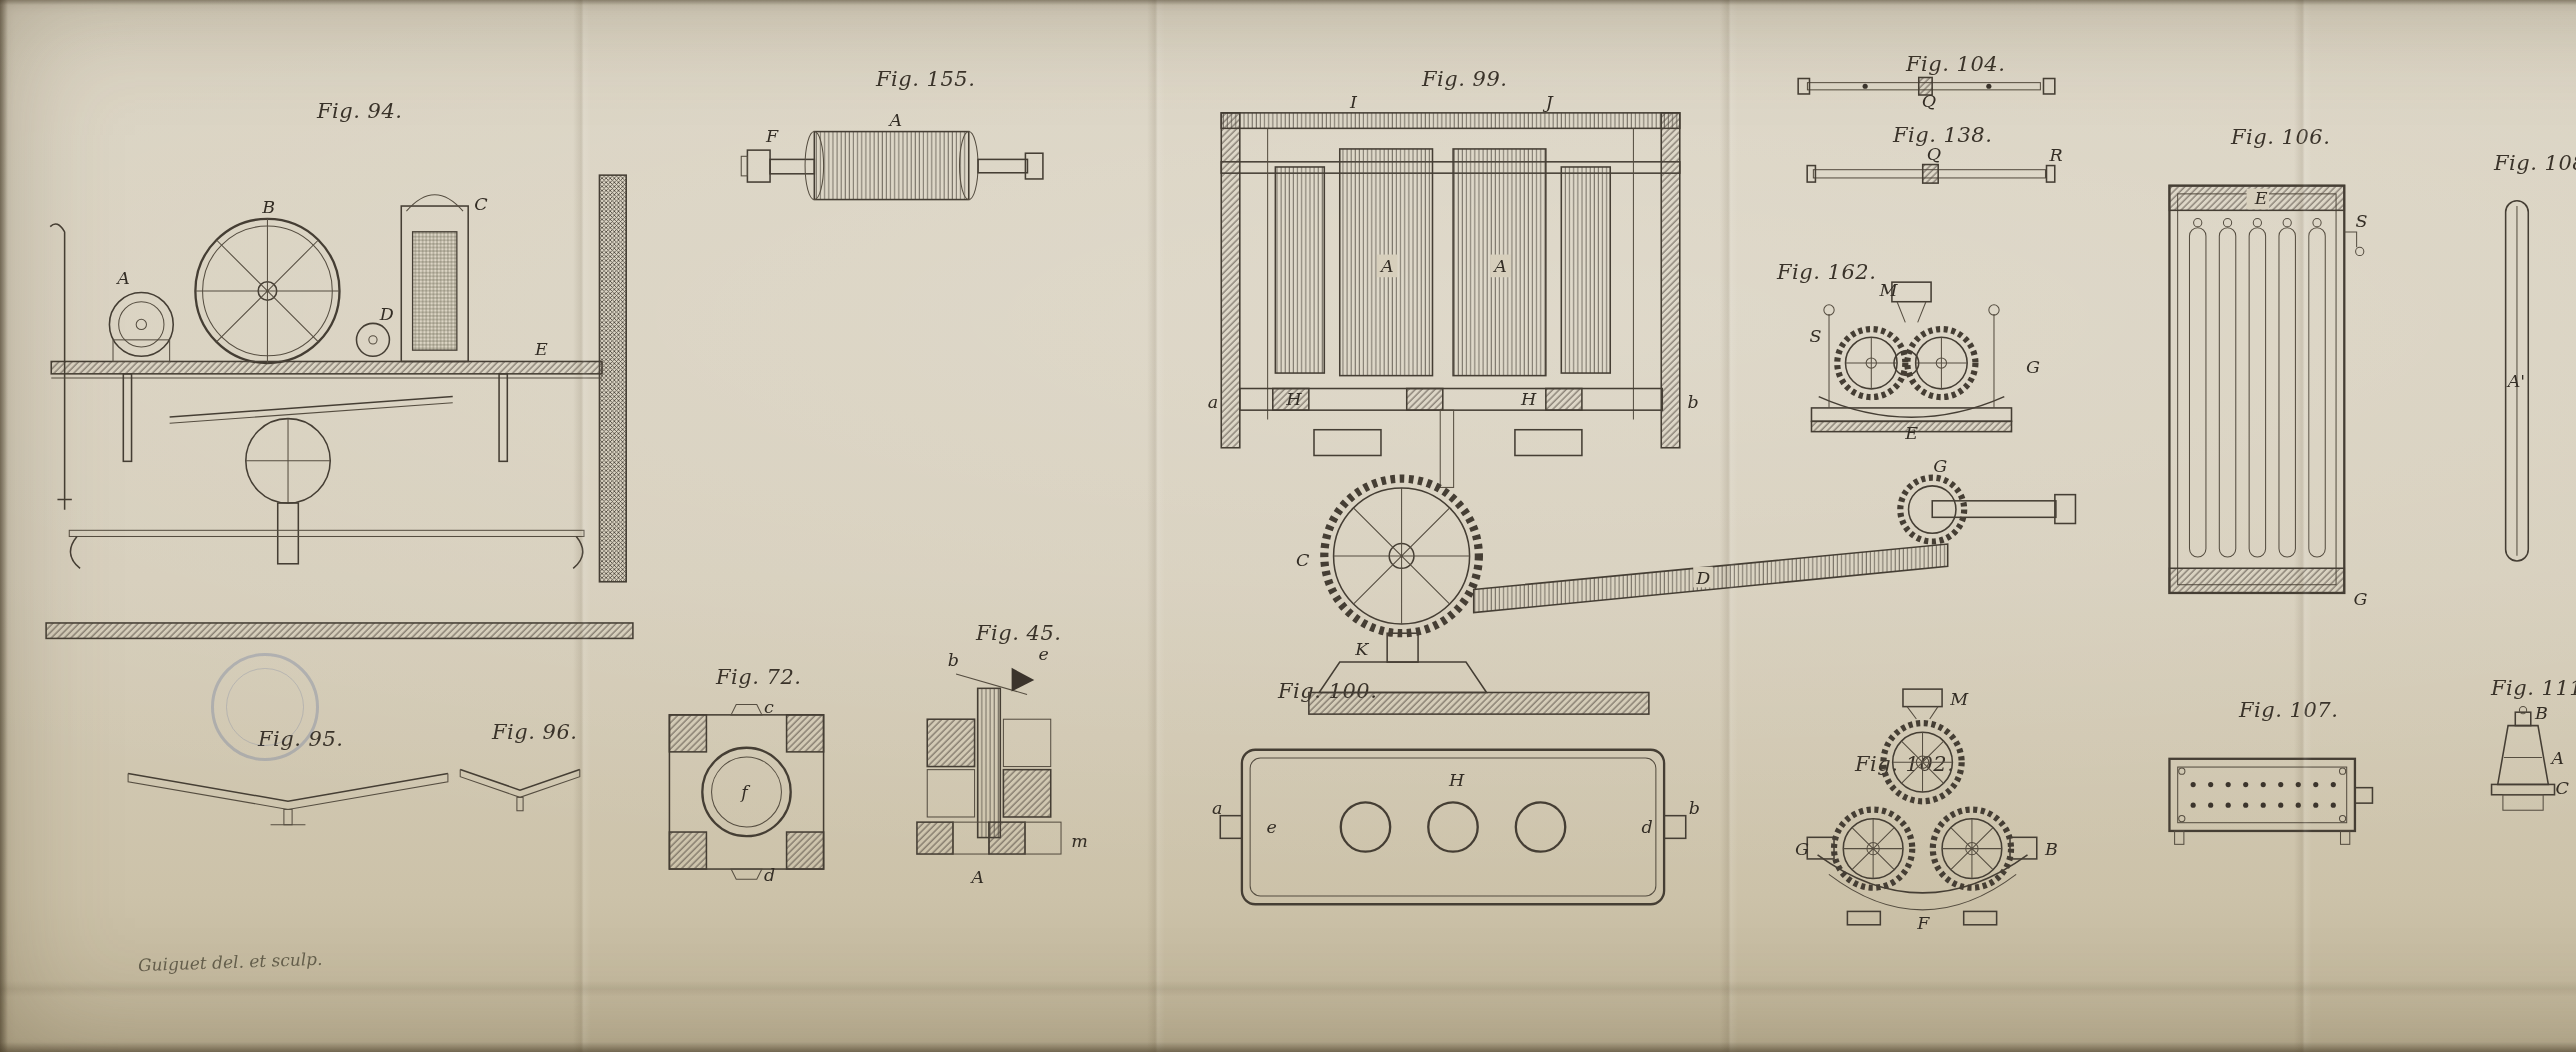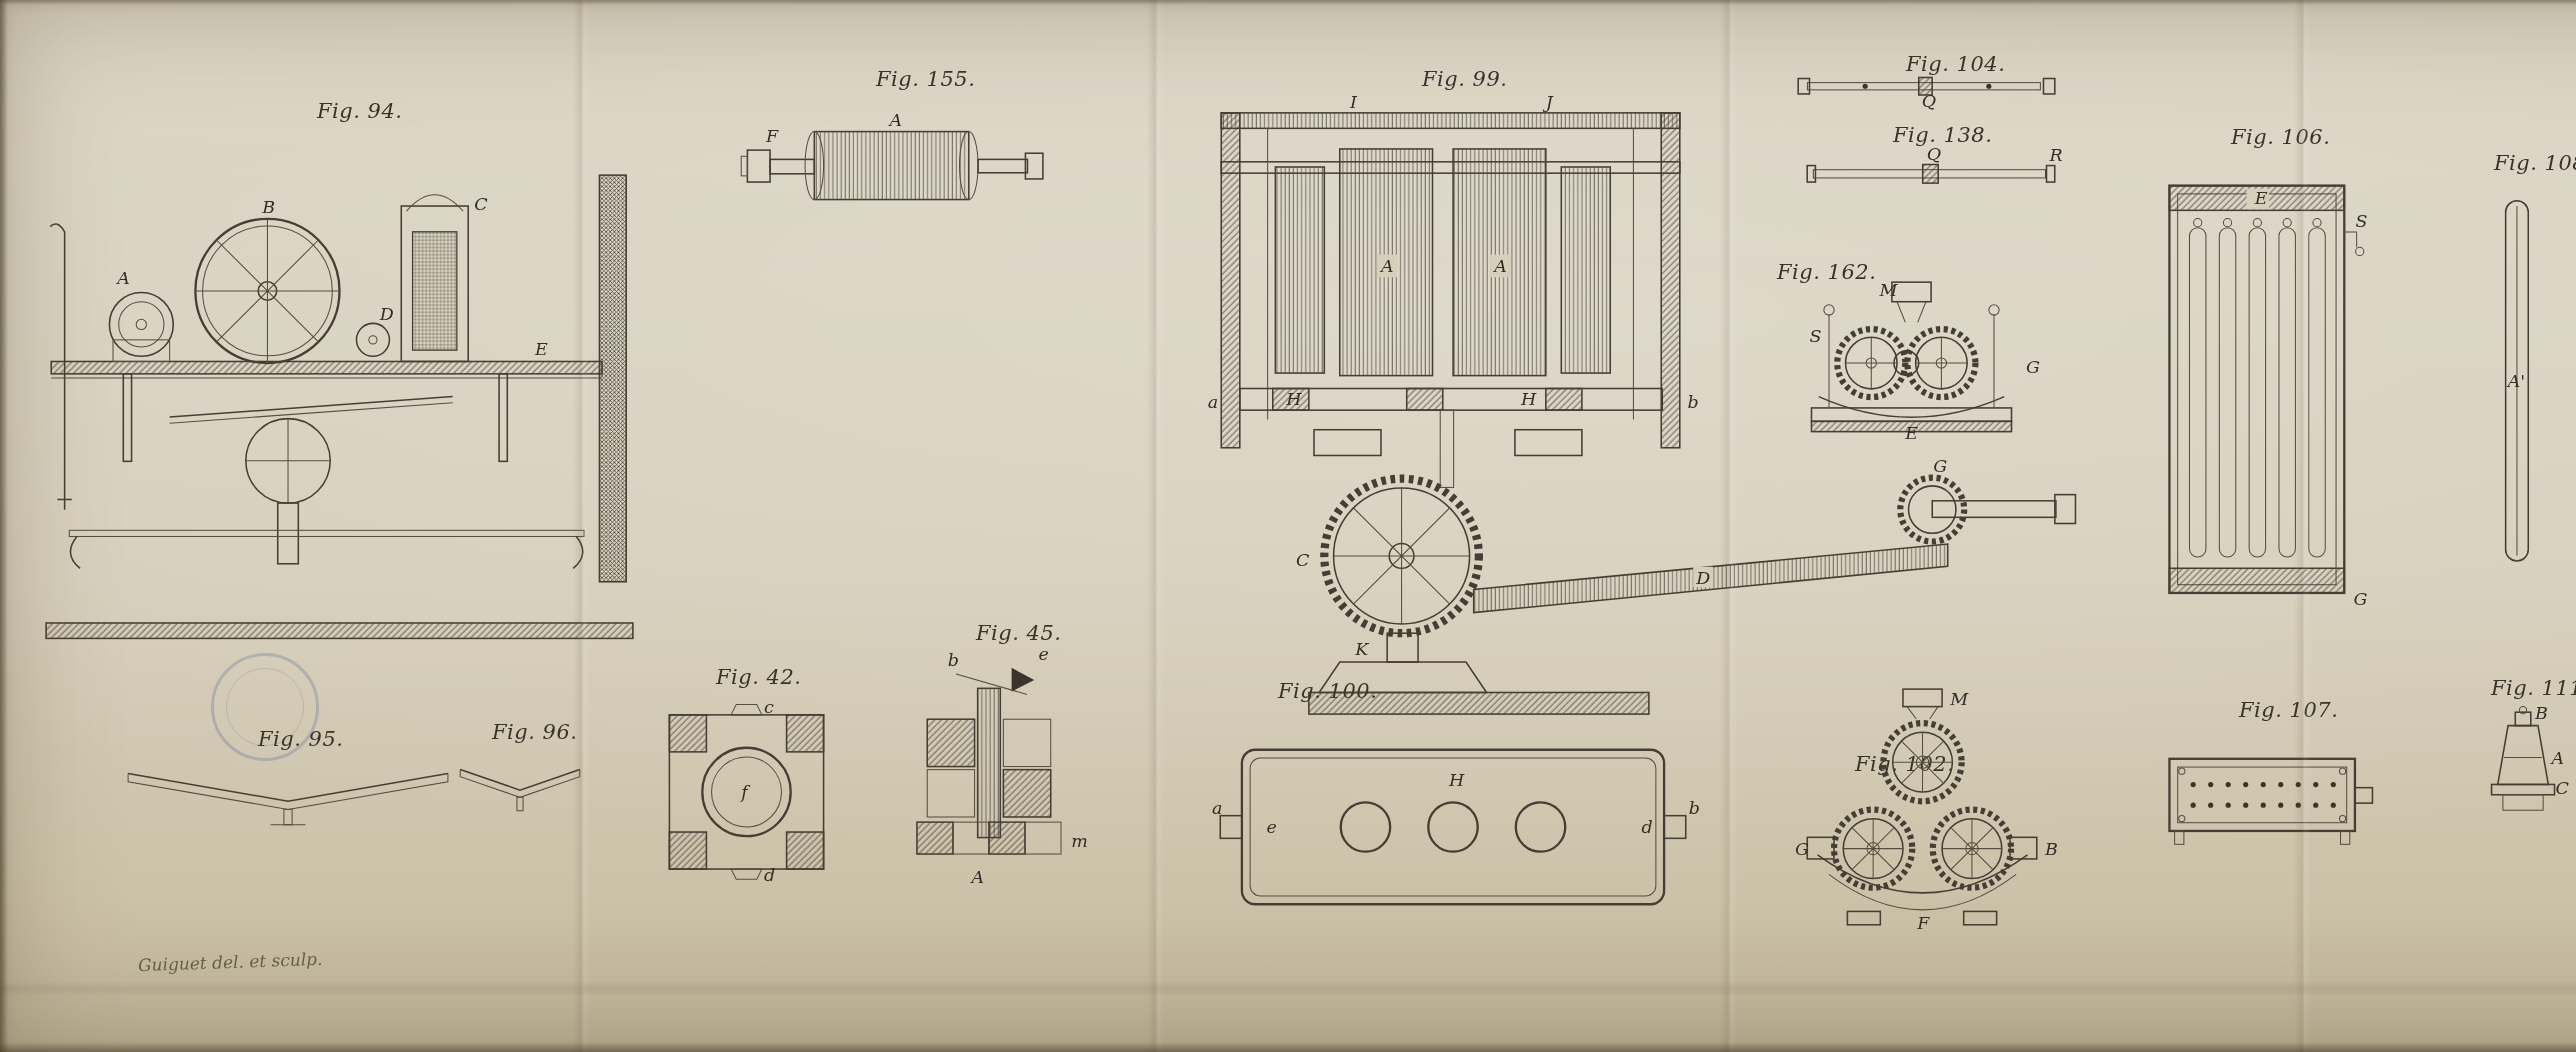--- a/index.html
+++ b/index.html
@@ -108,21 +108,21 @@
   <div class="fig-label" style="left:876px;top:67px">Fig. 155.</div>
   <div class="fig-label" style="left:1422px;top:67px">Fig. 99.</div>
   <div class="fig-label" style="left:1906px;top:52px">Fig. 104.</div>
   <div class="fig-label" style="left:1893px;top:123px">Fig. 138.</div>
   <div class="fig-label" style="left:1777px;top:260px">Fig. 162.</div>
   <div class="fig-label" style="left:2231px;top:125px">Fig. 106.</div>
   <div class="fig-label" style="left:2494px;top:151px">Fig. 108.</div>
 
   <div class="fig-label" style="left:258px;top:727px">Fig. 95.</div>
   <div class="fig-label" style="left:492px;top:720px">Fig. 96.</div>
-  <div class="fig-label" style="left:716px;top:665px">Fig. 42.</div>
+  <div class="fig-label" style="left:716px;top:665px">Fig. 72.</div>
   <div class="fig-label" style="left:976px;top:621px">Fig. 45.</div>
   <div class="fig-label" style="left:1278px;top:679px">Fig. 100.</div>
   <div class="fig-label" style="left:1855px;top:752px">Fig. 102.</div>
   <div class="fig-label" style="left:2239px;top:698px">Fig. 107.</div>
   <div class="fig-label" style="left:2491px;top:676px">Fig. 111.</div>
 
   <svg class="drawing" style="left:46px;top:170px" width="587" height="489" viewBox="0 0 1140 950">
     <rect class="hatchx" x="1075" y="10" width="52" height="790"></rect>
     <path class="ln" d="M36 120 V660 M36 120 q-14 -24 -28 -10 M22 640 h28"></path>
     <rect class="hatch" x="10" y="372" width="1070" height="24"></rect>

